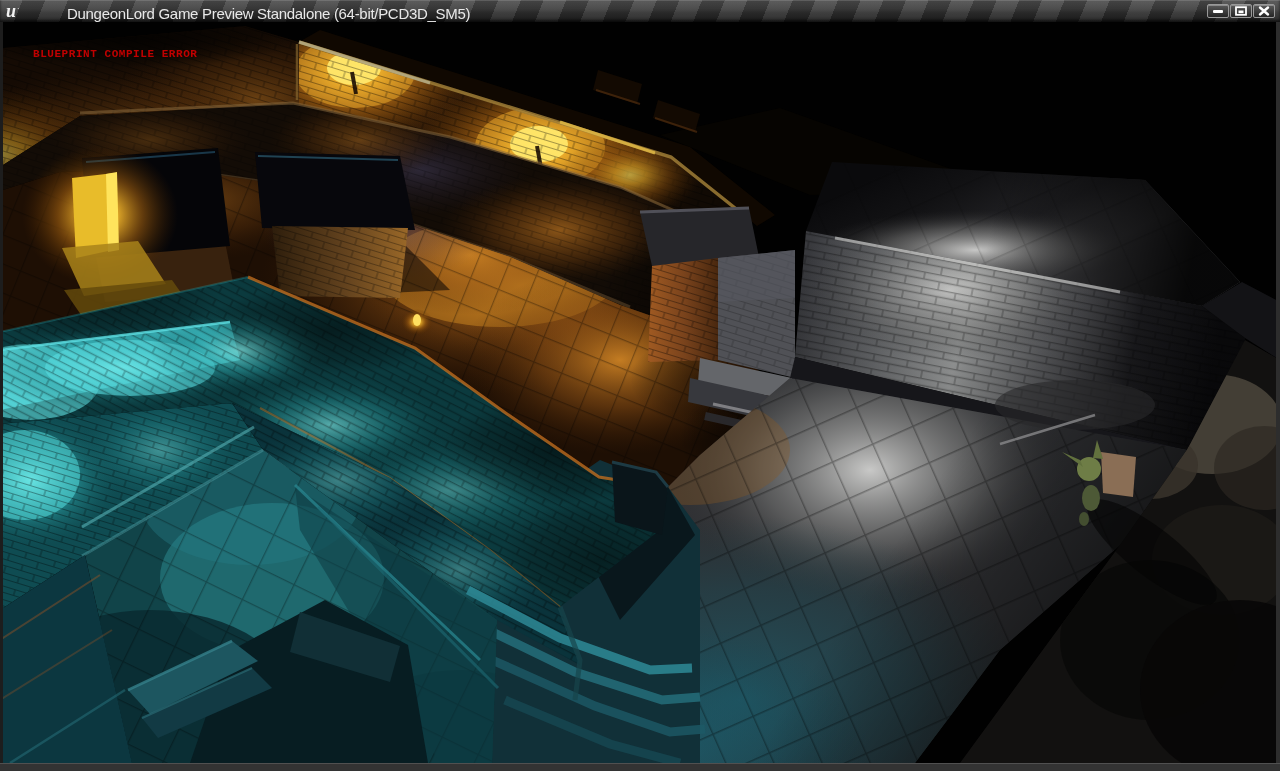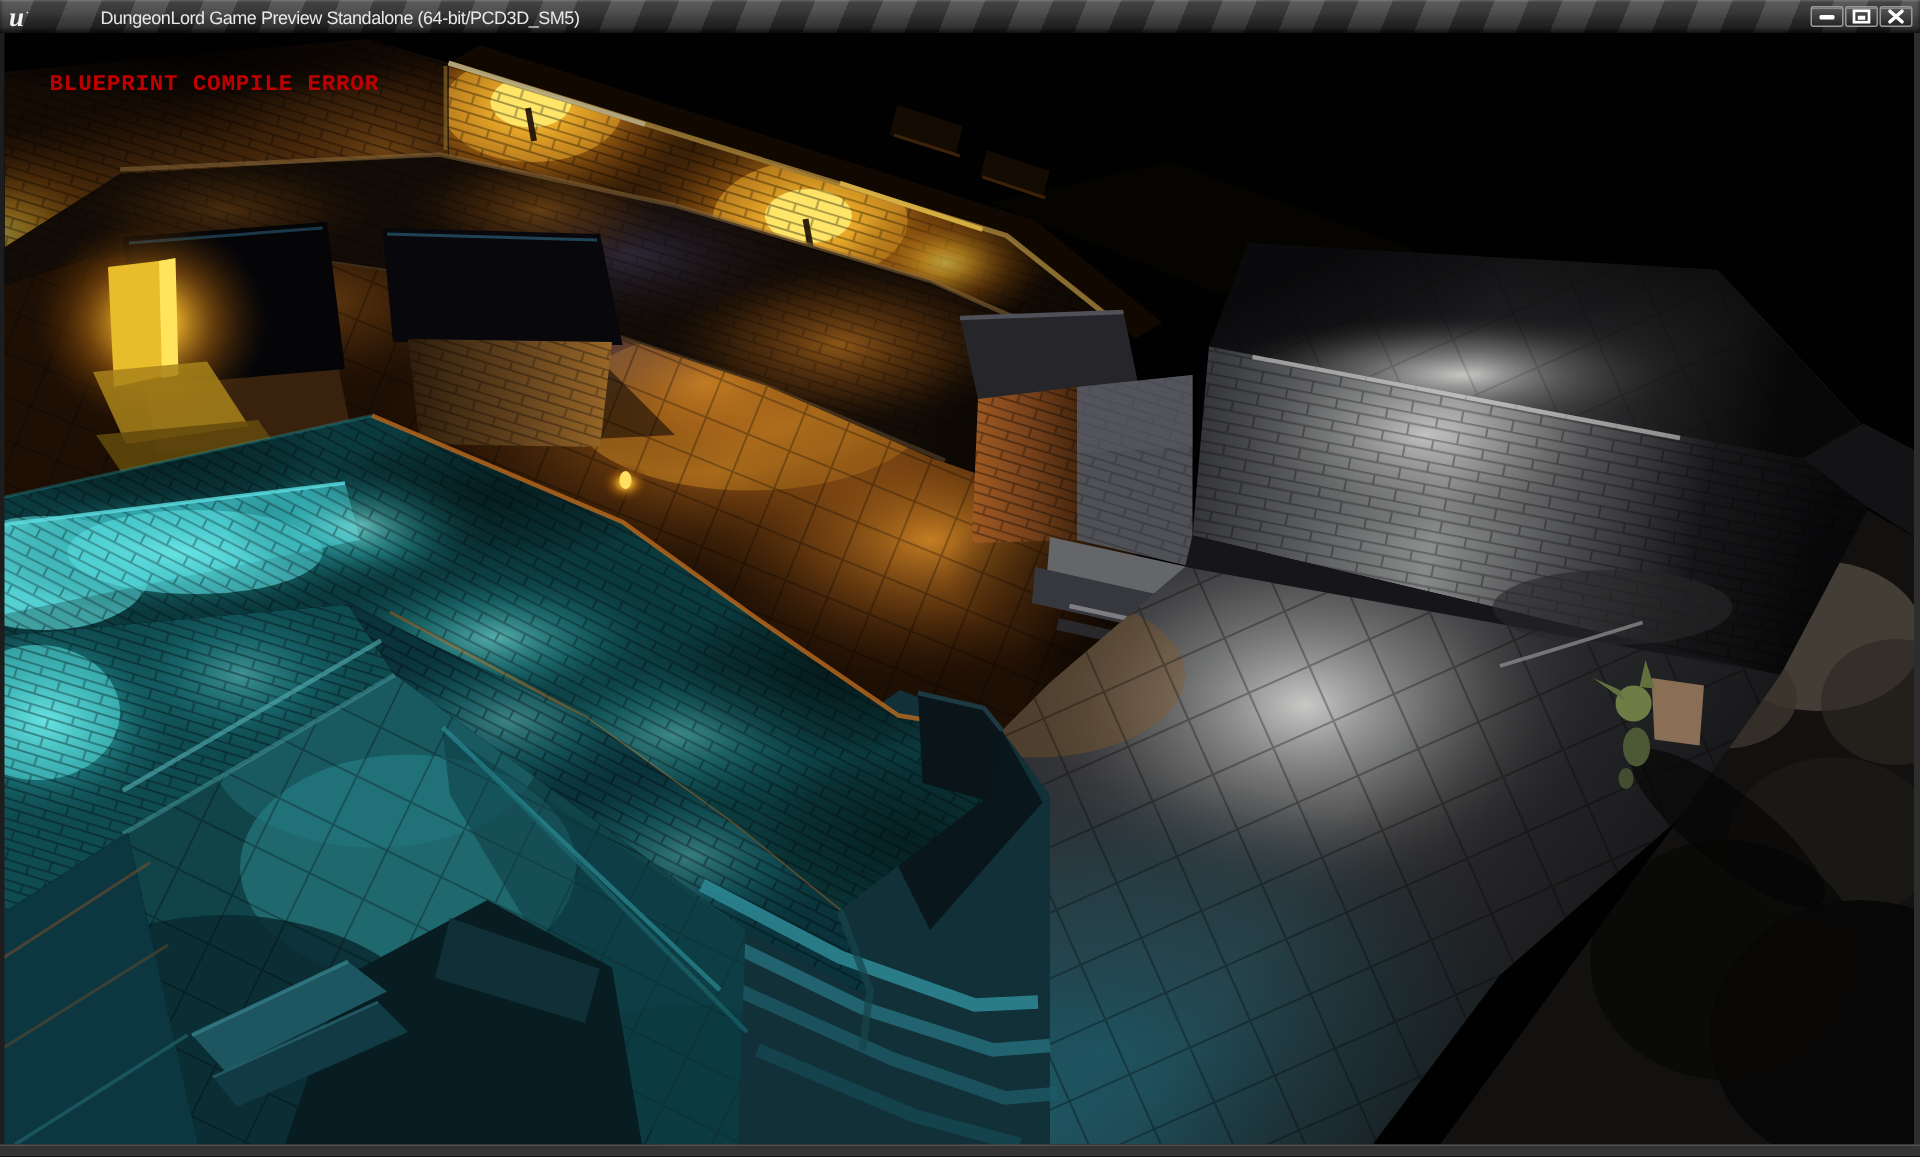--- a/index.html
+++ b/index.html
@@ -1,26 +1,26 @@
 <!DOCTYPE html>
 <html><head>
 <meta charset="utf-8">
 <style>
 html,body{margin:0;padding:0;background:#000;}
 #win{position:relative;width:1280px;height:771px;overflow:hidden;background:#000;font-family:"Liberation Sans",sans-serif;}
 #titlebar,#stripes,#tbinner,#title,#ulogo,.btn,#err,#bot,#lb,#rb{z-index:3}
 #titlebar{position:absolute;left:0;top:0;width:1280px;height:22px;background:linear-gradient(#515151 0%,#404040 40%,#2f2f2f 60%,#1f1f1f 100%);}
 #stripes{position:absolute;left:0;top:0;width:1280px;height:22px;background:repeating-linear-gradient(112deg,rgba(255,255,255,0.07) 0 21px,rgba(0,0,0,0.16) 21px 42px);}
 #tbinner{position:absolute;left:0;top:0;width:1280px;height:22px;box-shadow:inset 0 1px 0 rgba(255,255,255,0.15), inset 0 -2px 3px rgba(0,0,0,0.65);}
-#title{position:absolute;left:29px;top:5px;color:#e8e8e8;font-size:12px;letter-spacing:-0.3px;padding-left:38px;}
+#title{position:absolute;left:29px;top:5px;color:#e8e8e8;font-size:15px;letter-spacing:-0.3px;padding-left:38px;}
 #ulogo{position:absolute;left:4px;top:1px;width:24px;height:20px;}
 .btn{position:absolute;top:4px;width:20px;height:12px;border:1px solid #999;border-radius:2px;background:linear-gradient(#5a5a5a,#252525);box-shadow:inset 0 1px 0 rgba(255,255,255,0.3);}
 #bmin{left:1207px}#bmax{left:1230px}#bclose{left:1253px}
 .bi{position:absolute;left:0;top:0;width:20px;height:12px;}
-#err{position:absolute;left:33px;top:48px;color:#c00000;font-family:"Liberation Mono",monospace;font-size:15px;font-weight:bold;letter-spacing:0.55px;}
+#err{position:absolute;left:33px;top:48px;color:#c00000;font-family:"Liberation Mono",monospace;font-size:11px;font-weight:bold;letter-spacing:0.55px;}
 #scene{position:absolute;left:0;top:0;}
 #bot{position:absolute;left:0;top:763px;width:1280px;height:8px;background:#333;border-top:1px solid #505050;}
 #lb{position:absolute;left:0;top:22px;width:3px;height:749px;background:#1d1d1d;}
 #rb{position:absolute;right:0;top:22px;width:4px;height:749px;background:#2d2d2d;}
 </style>
 </head>
 <body>
 <div id="win">
   <div id="titlebar"></div>
     <div id="stripes"></div>

